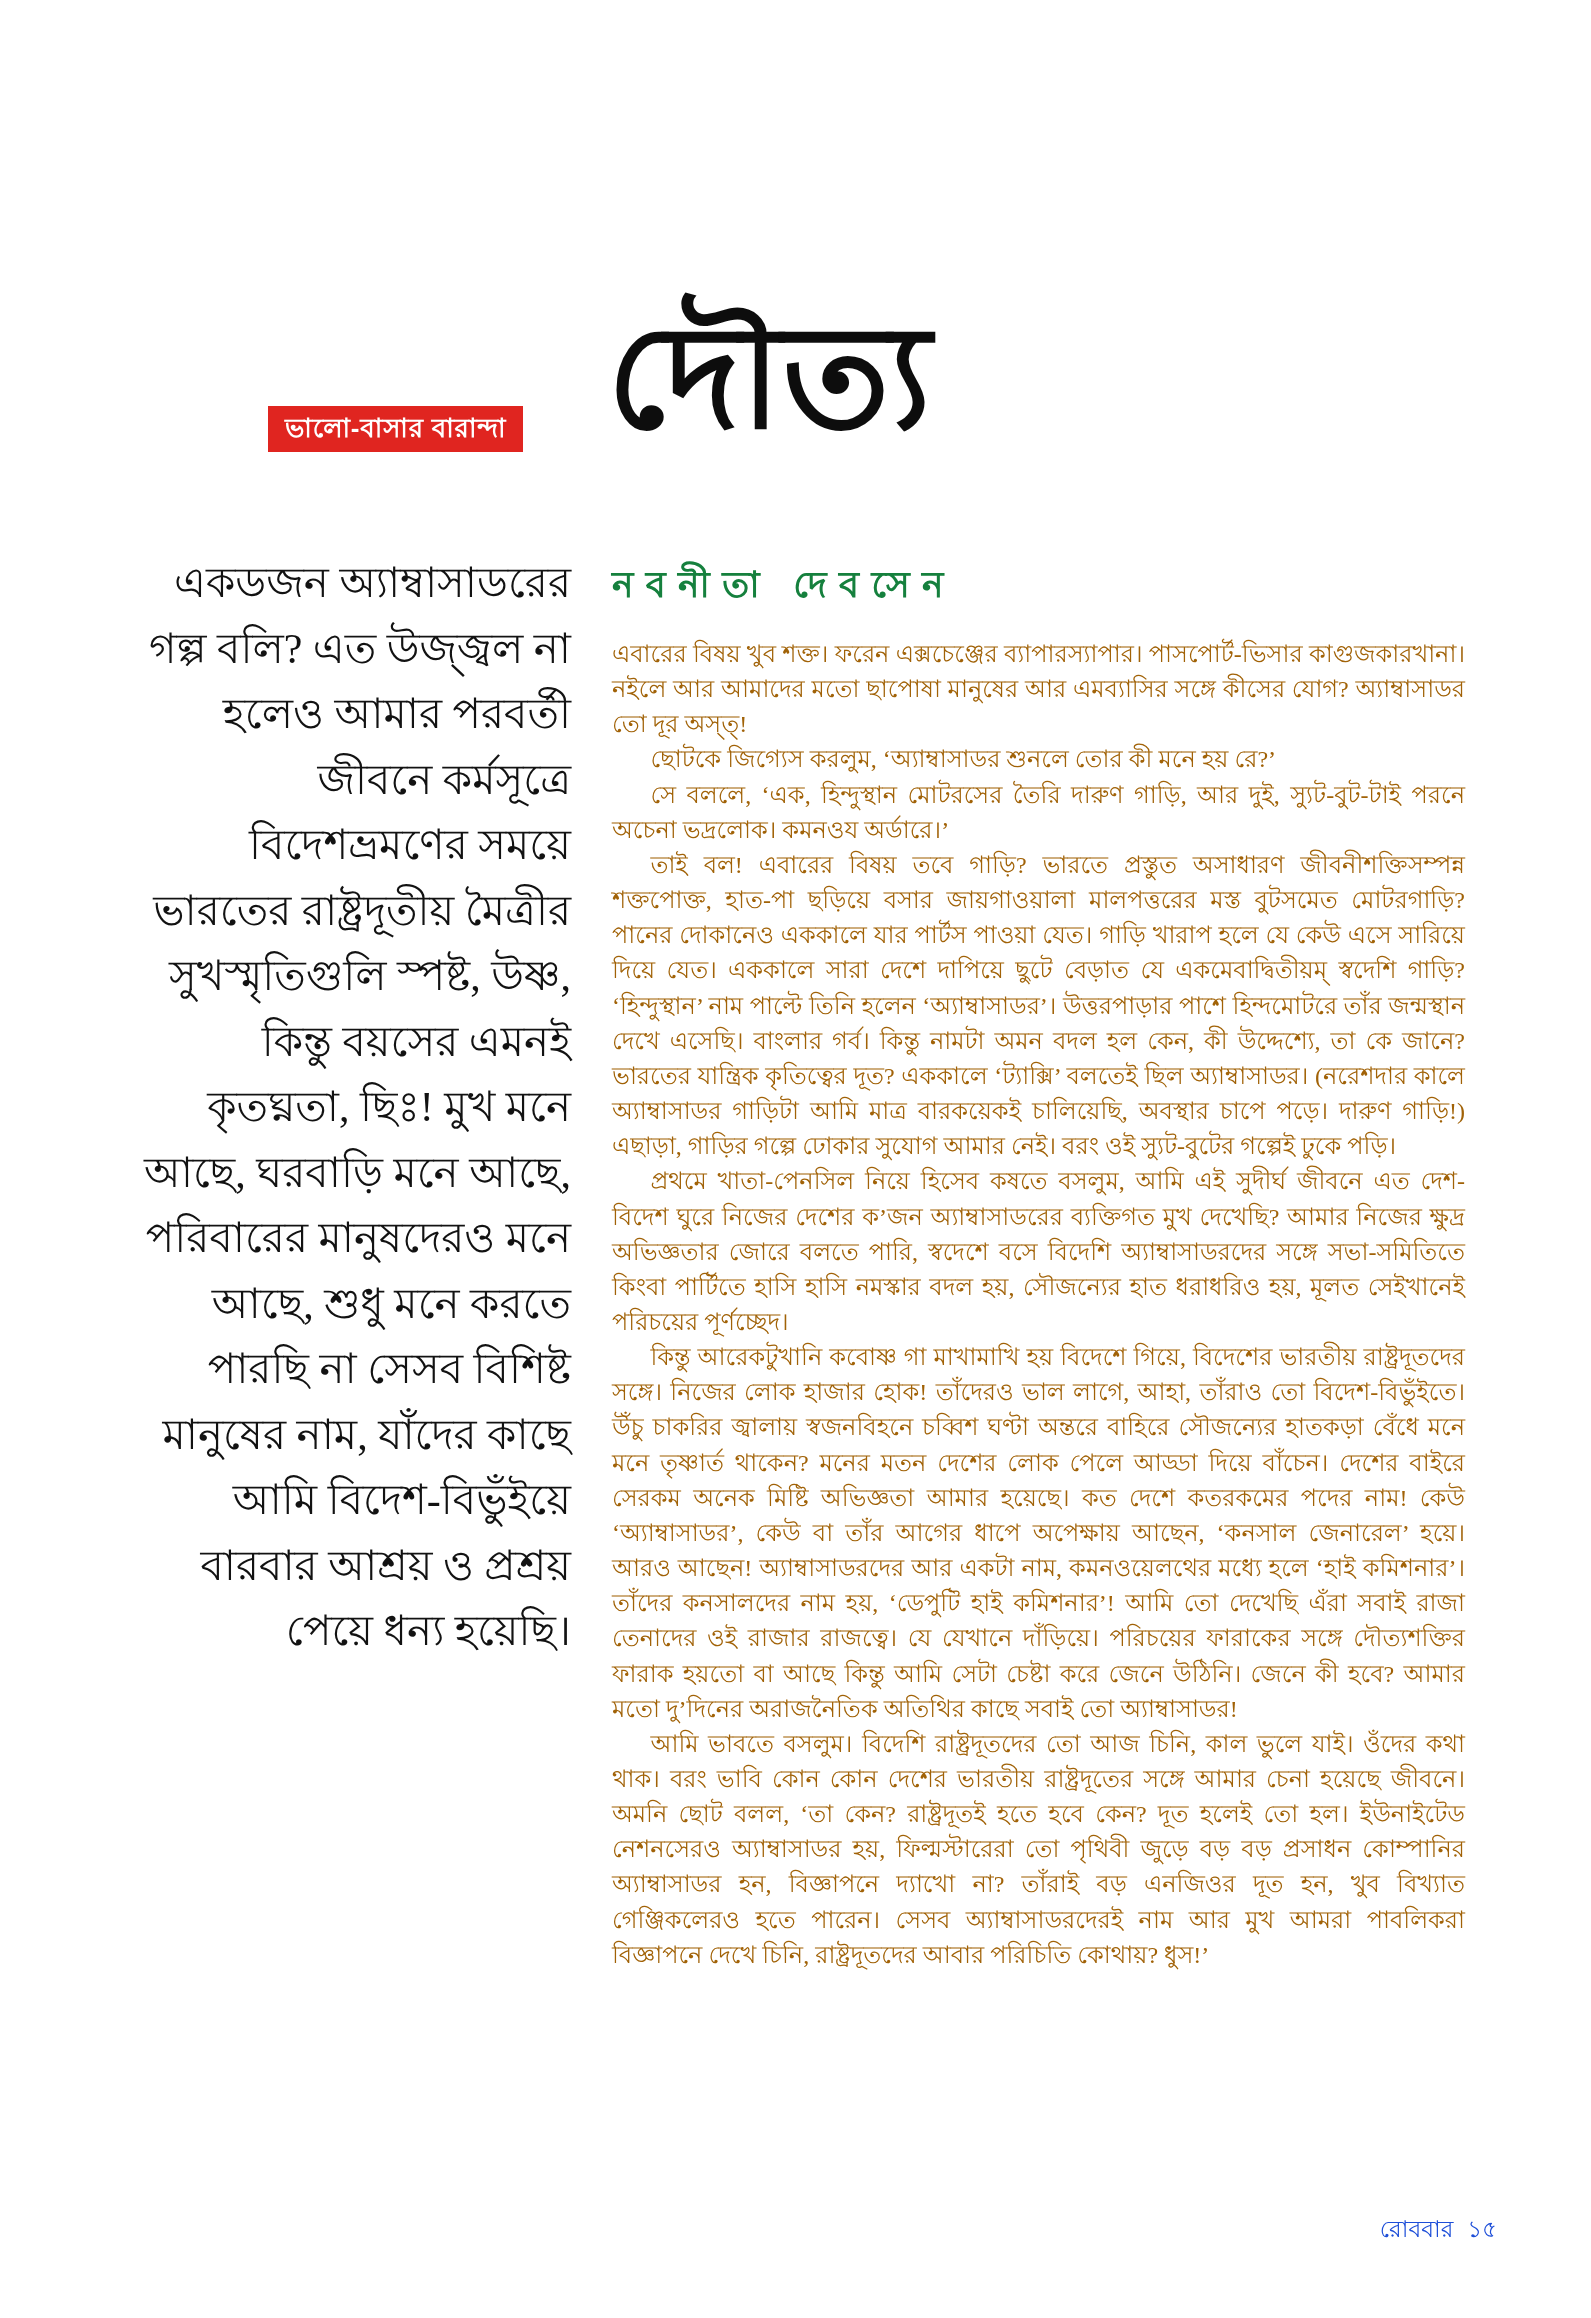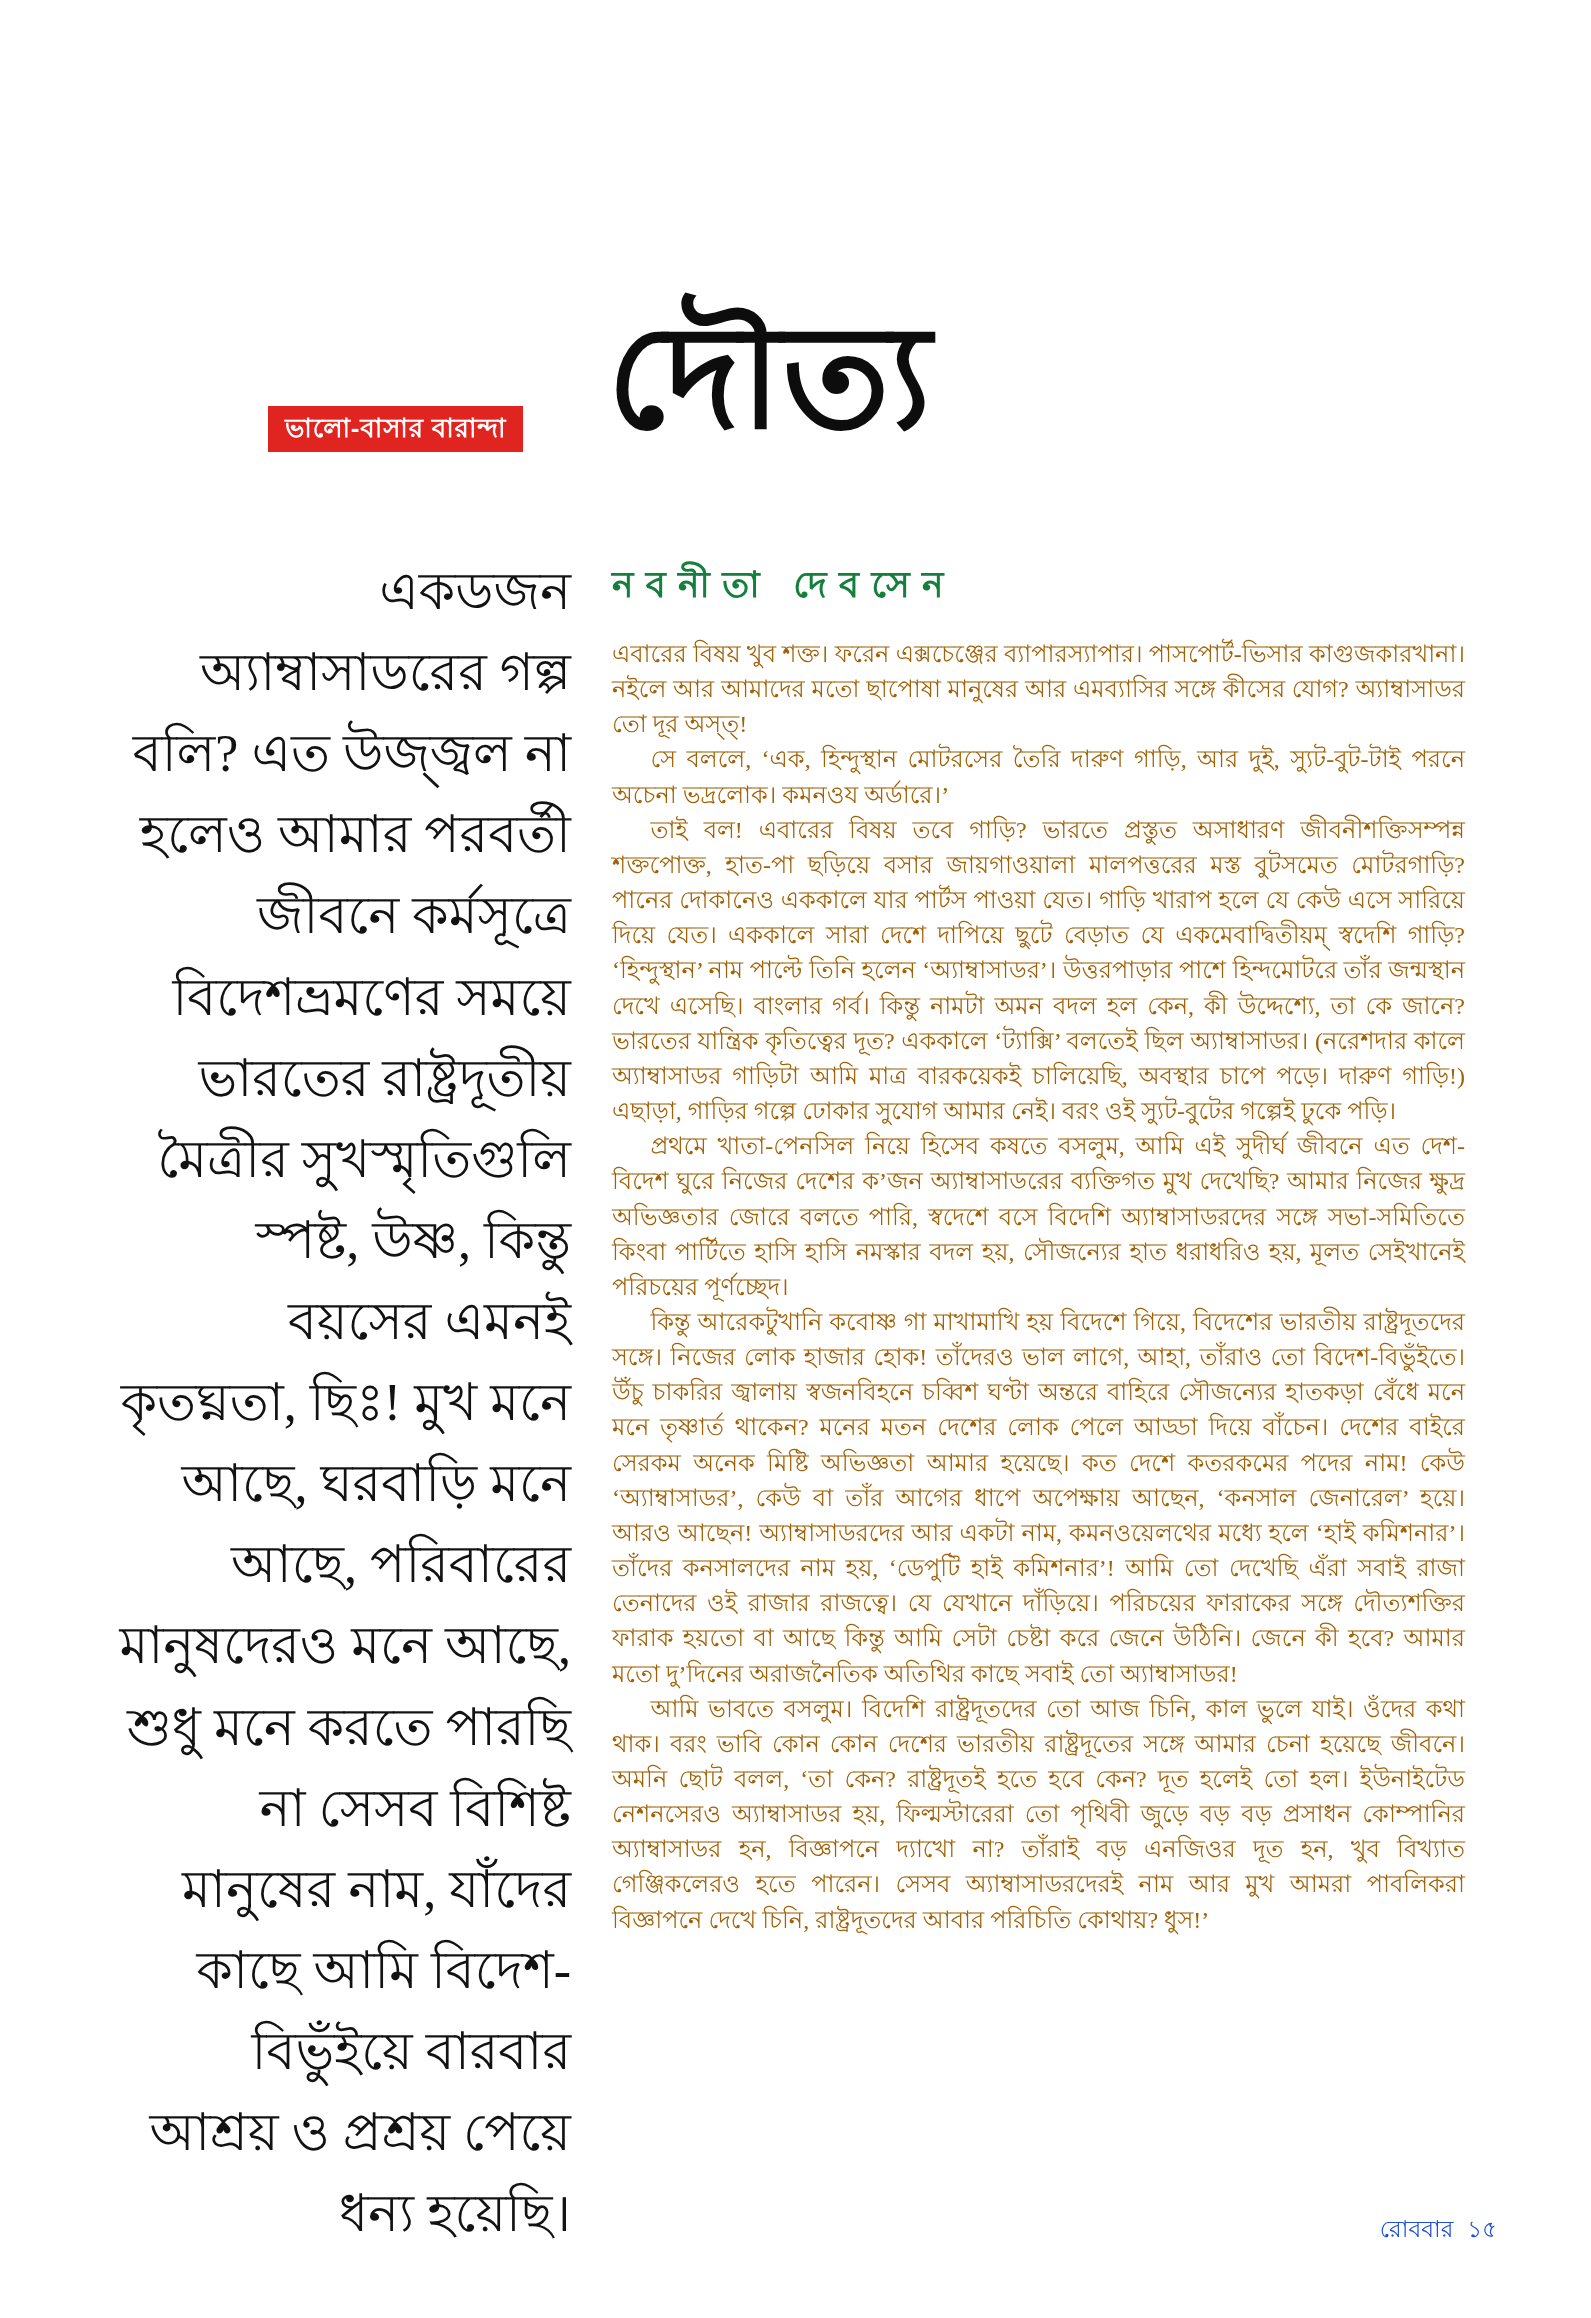--- a/index.html
+++ b/index.html
@@ -42,21 +42,21 @@
     color: #0d0d0d;
     font-family: Liberation Sans, sans-serif;
     letter-spacing: 1.5px;
   }
   .pull-quote {
     position: absolute;
     left: 115px;
     top: 551px;
     width: 456px;
     text-align: right;
-    font-size: 52px;
+    font-size: 42px;
     line-height: 1.56;
     color: #121212;
     font-family: "Liberation Serif", "DejaVu Serif", serif;
   }
   .byline {
     position: absolute;
     left: 612px;
     top: 557px;
     font-size: 36px;
     font-weight: bold;
@@ -98,20 +98,21 @@
   <div class="section-badge">ভালো-বাসার বারান্দা</div>
 
   <div class="article-title">দৌত্য</div>
 
   <div class="pull-quote">একডজন অ্যাম্বাসাডরের গল্প বলি? এত উজ্জ্বল না হলেও আমার পরবর্তী জীবনে কর্মসূত্রে বিদেশভ্রমণের সময়ে ভারতের রাষ্ট্রদূতীয় মৈত্রীর সুখস্মৃতিগুলি স্পষ্ট, উষ্ণ, কিন্তু বয়সের এমনই কৃতঘ্নতা, ছিঃ! মুখ মনে আছে, ঘরবাড়ি মনে আছে, পরিবারের মানুষদেরও মনে আছে, শুধু মনে করতে পারছি না সেসব বিশিষ্ট মানুষের নাম, যাঁদের কাছে আমি বিদেশ-বিভুঁইয়ে বারবার আশ্রয় ও প্রশ্রয় পেয়ে ধন্য হয়েছি।</div>
 
   <div class="byline">নবনীতা দেবসেন</div>
 
   <div class="body-col">
     <p>এবারের বিষয় খুব শক্ত। ফরেন এক্সচেঞ্জের ব্যাপারস্যাপার। পাসপোর্ট-ভিসার কাগুজকারখানা। নইলে আর আমাদের মতো ছাপোষা মানুষের আর এমব্যাসির সঙ্গে কীসের যোগ? অ্যাম্বাসাডর তো দূর অস্ত্‌!</p>
+    <p>ছোটকে জিগ্যেস করলুম, ‘অ্যাম্বাসাডর শুনলে তোর কী মনে হয় রে?’</p>
     <p>সে বললে, ‘এক, হিন্দুস্থান মোটরসের তৈরি দারুণ গাড়ি, আর দুই, স্যুট-বুট-টাই পরনে অচেনা ভদ্রলোক। কমনওয অর্ডারে।’</p>
     <p>তাই বল! এবারের বিষয় তবে গাড়ি? ভারতে প্রস্তুত অসাধারণ জীবনীশক্তিসম্পন্ন শক্তপোক্ত, হাত-পা ছড়িয়ে বসার জায়গাওয়ালা মালপত্তরের মস্ত বুটসমেত মোটরগাড়ি? পানের দোকানেও এককালে যার পার্টস পাওয়া যেত। গাড়ি খারাপ হলে যে কেউ এসে সারিয়ে দিয়ে যেত। এককালে সারা দেশে দাপিয়ে ছুটে বেড়াত যে একমেবাদ্বিতীয়ম্‌ স্বদেশি গাড়ি? ‘হিন্দুস্থান’ নাম পাল্টে তিনি হলেন ‘অ্যাম্বাসাডর’। উত্তরপাড়ার পাশে হিন্দমোটরে তাঁর জন্মস্থান দেখে এসেছি। বাংলার গর্ব। কিন্তু নামটা অমন বদল হল কেন, কী উদ্দেশ্যে, তা কে জানে? ভারতের যান্ত্রিক কৃতিত্বের দূত? এককালে ‘ট্যাক্সি’ বলতেই ছিল অ্যাম্বাসাডর। (নরেশদার কালে অ্যাম্বাসাডর গাড়িটা আমি মাত্র বারকয়েকই চালিয়েছি, অবস্থার চাপে পড়ে। দারুণ গাড়ি!) এছাড়া, গাড়ির গল্পে ঢোকার সুযোগ আমার নেই। বরং ওই স্যুট-বুটের গল্পেই ঢুকে পড়ি।</p>
     <p>প্রথমে খাতা-পেনসিল নিয়ে হিসেব কষতে বসলুম, আমি এই সুদীর্ঘ জীবনে এত দেশ-বিদেশ ঘুরে নিজের দেশের ক’জন অ্যাম্বাসাডরের ব্যক্তিগত মুখ দেখেছি? আমার নিজের ক্ষুদ্র অভিজ্ঞতার জোরে বলতে পারি, স্বদেশে বসে বিদেশি অ্যাম্বাসাডরদের সঙ্গে সভা-সমিতিতে কিংবা পার্টিতে হাসি হাসি নমস্কার বদল হয়, সৌজন্যের হাত ধরাধরিও হয়, মূলত সেইখানেই পরিচয়ের পূর্ণচ্ছেদ।</p>
     <p>কিন্তু আরেকটুখানি কবোষ্ণ গা মাখামাখি হয় বিদেশে গিয়ে, বিদেশের ভারতীয় রাষ্ট্রদূতদের সঙ্গে। নিজের লোক হাজার হোক! তাঁদেরও ভাল লাগে, আহা, তাঁরাও তো বিদেশ-বিভুঁইতে। উঁচু চাকরির জ্বালায় স্বজনবিহনে চব্বিশ ঘণ্টা অন্তরে বাহিরে সৌজন্যের হাতকড়া বেঁধে মনে মনে তৃষ্ণার্ত থাকেন? মনের মতন দেশের লোক পেলে আড্ডা দিয়ে বাঁচেন। দেশের বাইরে সেরকম অনেক মিষ্টি অভিজ্ঞতা আমার হয়েছে। কত দেশে কতরকমের পদের নাম! কেউ ‘অ্যাম্বাসাডর’, কেউ বা তাঁর আগের ধাপে অপেক্ষায় আছেন, ‘কনসাল জেনারেল’ হয়ে। আরও আছেন! অ্যাম্বাসাডরদের আর একটা নাম, কমনওয়েলথের মধ্যে হলে ‘হাই কমিশনার’। তাঁদের কনসালদের নাম হয়, ‘ডেপুটি হাই কমিশনার’! আমি তো দেখেছি এঁরা সবাই রাজা তেনাদের ওই রাজার রাজত্বে। যে যেখানে দাঁড়িয়ে। পরিচয়ের ফারাকের সঙ্গে দৌত্যশক্তির ফারাক হয়তো বা আছে কিন্তু আমি সেটা চেষ্টা করে জেনে উঠিনি। জেনে কী হবে? আমার মতো দু’দিনের অরাজনৈতিক অতিথির কাছে সবাই তো অ্যাম্বাসাডর!</p>
     <p>আমি ভাবতে বসলুম। বিদেশি রাষ্ট্রদূতদের তো আজ চিনি, কাল ভুলে যাই। ওঁদের কথা থাক। বরং ভাবি কোন কোন দেশের ভারতীয় রাষ্ট্রদূতের সঙ্গে আমার চেনা হয়েছে জীবনে। অমনি ছোট বলল, ‘তা কেন? রাষ্ট্রদূতই হতে হবে কেন? দূত হলেই তো হল। ইউনাইটেড নেশনসেরও অ্যাম্বাসাডর হয়, ফিল্মস্টারেরা তো পৃথিবী জুড়ে বড় বড় প্রসাধন কোম্পানির অ্যাম্বাসাডর হন, বিজ্ঞাপনে দ্যাখো না? তাঁরাই বড় এনজিওর দূত হন, খুব বিখ্যাত গেঞ্জিকলেরও হতে পারেন। সেসব অ্যাম্বাসাডরদেরই নাম আর মুখ আমরা পাবলিকরা বিজ্ঞাপনে দেখে চিনি, রাষ্ট্রদূতদের আবার পরিচিতি কোথায়? ধুস!’</p>
   </div>
 
   <div class="page-footer">রোববার ১৫</div>
 
 </div>

